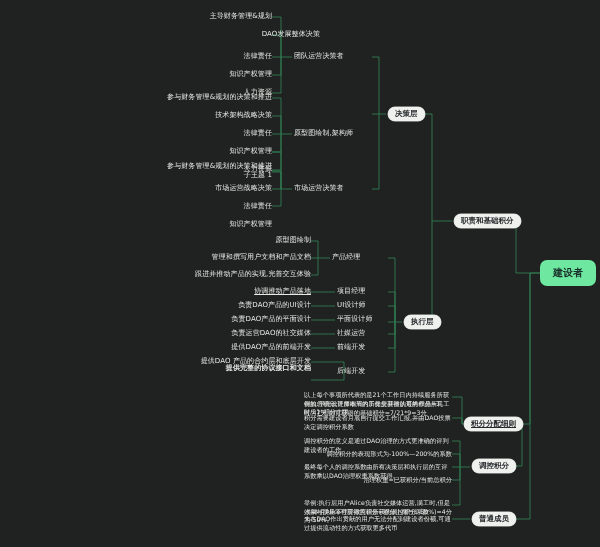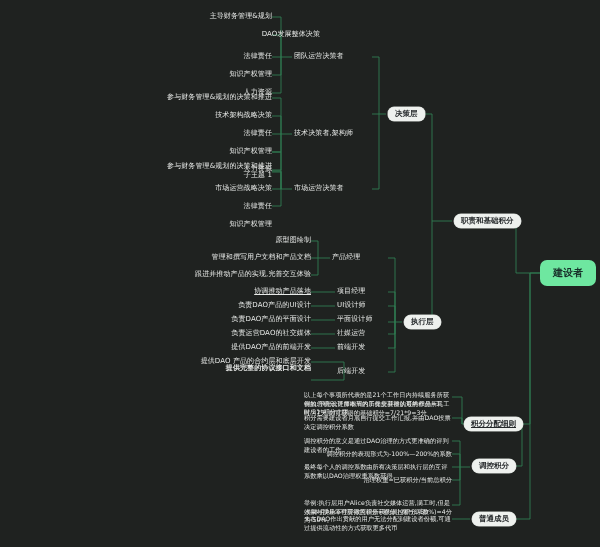--- a/index.html
+++ b/index.html
@@ -154,24 +154,24 @@
   <div class="node leaf ra" style="left:272px; top:147px;">知识产权管理</div>
   <div class="node leaf ra" style="left:272px; top:165px;">人力资源</div>
 
   <div class="node leaf ra" style="left:272px; top:162px;">参与财务管理&amp;规划的决策和推进</div>
   <div class="node leaf ra" style="left:272px; top:171px; text-align:left; transform:translateX(-100%);">子主题 1</div>
   <div class="node leaf ra" style="left:272px; top:184px;">市场运营战略决策</div>
   <div class="node leaf ra" style="left:272px; top:202px;">法律责任</div>
   <div class="node leaf ra" style="left:272px; top:220px;">知识产权管理</div>
 
   <div class="node" style="left:294px; top:52px;">团队运营决策者</div>
-  <div class="node" style="left:294px; top:129px;">技术决策者,架构师</div>
+  <div class="node" style="left:294px; top:129px;">原型图绘制,架构师</div>
   <div class="node" style="left:294px; top:184px;">市场运营决策者</div>
 
-  <div class="pill" style="left:388px; top:107px;border-radius:6px;">决策层</div>
+  <div class="pill" style="left:388px; top:107px;">决策层</div>
 
   <div class="node leaf ra" style="left:311px; top:236px;">原型图绘制</div>
   <div class="node leaf ra" style="left:311px; top:253px;text-align:center;">管理和撰写用户文档和产品文档</div>
   <div class="node leaf ra" style="left:311px; top:270px;">跟进并推动产品的实现,完善交互体验</div>
 
   <div class="node leaf ra" style="left:311px; top:287px;text-decoration:underline;">协调推动产品落地</div>
   <div class="node leaf ra" style="left:311px; top:301px;">负责DAO产品的UI设计</div>
   <div class="node leaf ra" style="left:311px; top:315px;">负责DAO产品的平面设计</div>
   <div class="node leaf ra" style="left:311px; top:329px;">负责运营DAO的社交媒体</div>
   <div class="node leaf ra" style="left:311px; top:343px;text-align:center;">提供DAO产品的前端开发</div>

